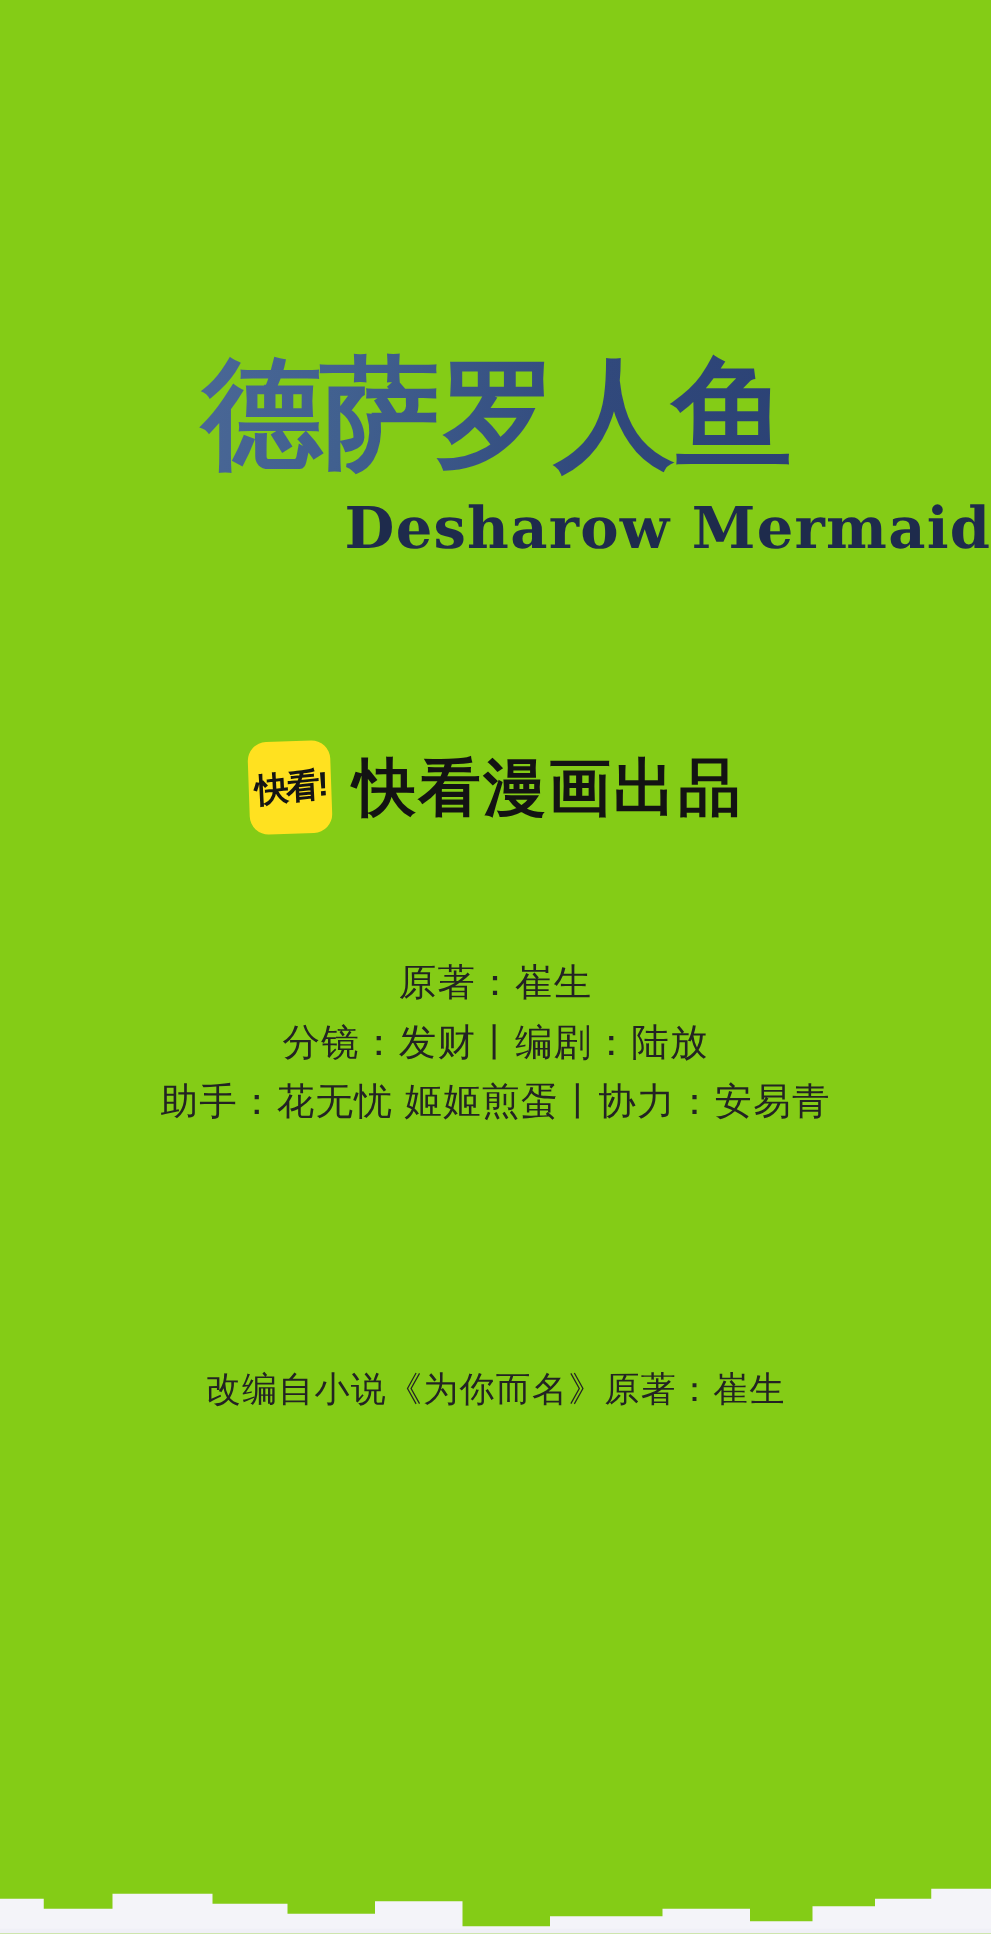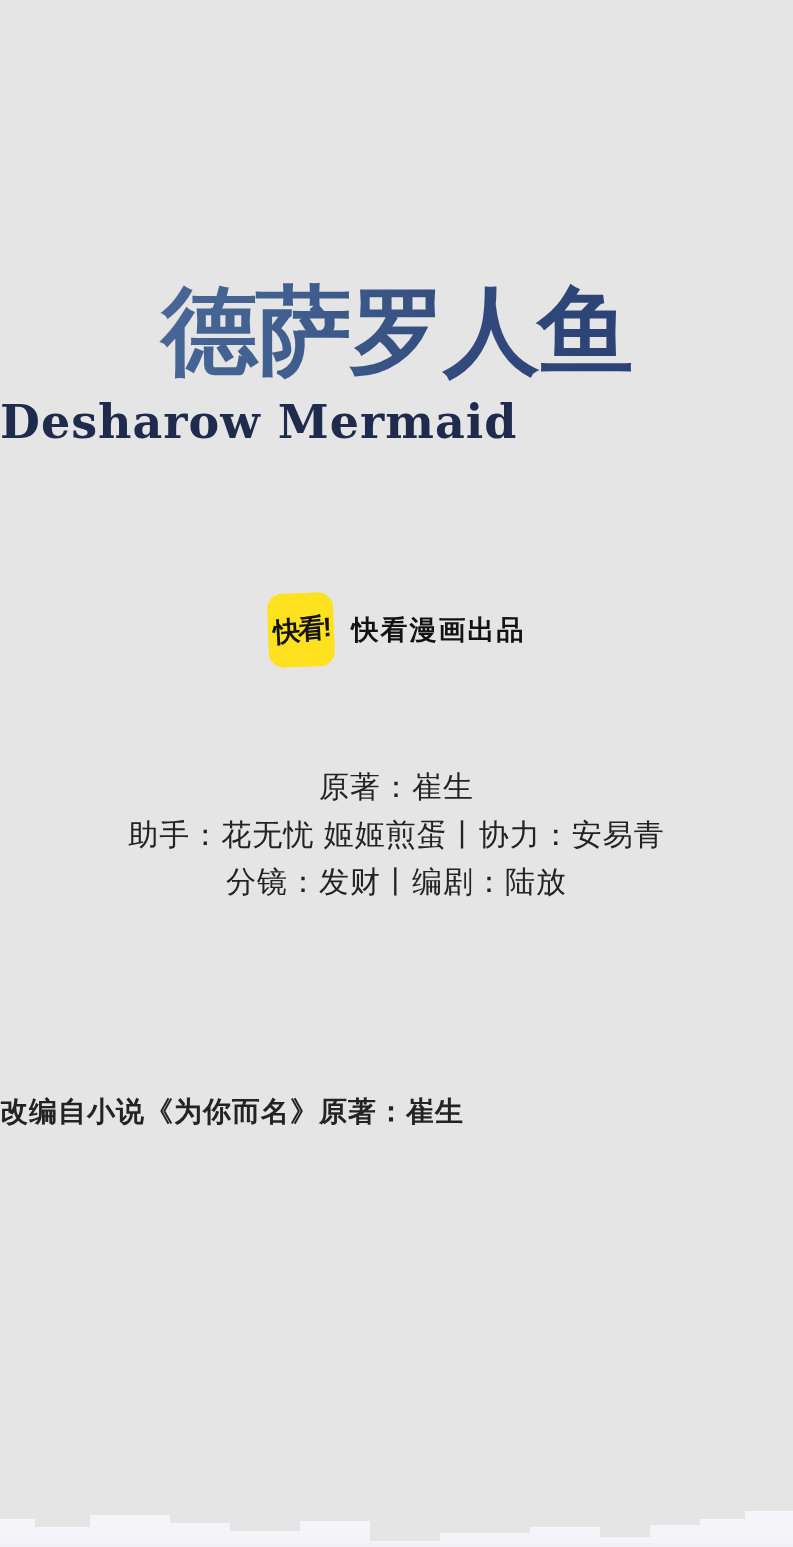--- a/index.html
+++ b/index.html
@@ -1,21 +1,21 @@
 <!DOCTYPE html>
 <html><head>
 <meta charset="utf-8">
 <style>
   html, body { margin: 0; padding: 0; }
   .page {
     position: relative;
     width: 793px;
     height: 1547px;
     margin: 0 auto;
-    background: #e5e5e5;
+    background: #84cc16;
     overflow: hidden;
     font-family: "Liberation Sans", sans-serif;
   }
 
   
   .title-cn {
     position: absolute;
     top: 272px;
     left: 0;
     width: 100%;
@@ -35,21 +35,21 @@
       background-clip: text;
       -webkit-text-fill-color: transparent;
       color: transparent;
     }
   }
   .title-en {
     position: absolute;
     top: 392px;
     left: 0;
     width: 100%;
-    text-align: left;
+    text-align: right;
     font-family: "DejaVu Serif", serif;
     font-weight: bold;
     font-size: 46px;
     line-height: 60px;
     letter-spacing: 1px;
     color: #1e2b4c;
     white-space: nowrap;
   }
 
   
@@ -78,21 +78,21 @@
   .kk-logo span {
     font-weight: bold;
     font-size: 27px;
     letter-spacing: -2px;
     color: #141414;
     transform: rotate(-4deg) skewX(-3deg);
     white-space: nowrap;
   }
   .publisher-label {
     font-weight: bold;
-    font-size: 27px;
+    font-size: 50px;
     color: #131313;
     letter-spacing: 2px;
     white-space: nowrap;
   }
 
   
   .credits {
     position: absolute;
     top: 763px;
     left: 0;
@@ -104,25 +104,25 @@
     font-weight: 500;
     letter-spacing: 1px;
   }
   .credit-line { white-space: nowrap; }
 
   .adaptation-note {
     position: absolute;
     top: 1092px;
     left: 0;
     width: 100%;
-    text-align: left;
+    text-align: center;
     color: #232323;
     font-size: 28px;
     line-height: 40px;
-    font-weight: 700;
+    font-weight: 400;
     letter-spacing: 1px;
     white-space: nowrap;
   }
 
   
   .skyline {
     position: absolute;
     left: 0;
     bottom: 0;
     width: 793px;
@@ -141,22 +141,22 @@
 
   <div class="publisher-row">
     <div class="kk-logo">
       <span>快看!</span>
     </div>
     <div class="publisher-label">快看漫画出品</div>
   </div>
 
   <div class="credits">
     <div class="credit-line">原著：崔生</div>
+    <div class="credit-line">分镜：发财丨编剧：陆放</div>
     <div class="credit-line">助手：花无忧 姬姬煎蛋丨协力：安易青</div>
-    <div class="credit-line">分镜：发财丨编剧：陆放</div>
   </div>
 
   <div class="adaptation-note">改编自小说《为你而名》原著：崔生</div>
 
   <svg class="skyline" viewBox="0 0 793 50" preserveAspectRatio="none" aria-hidden="true">
     <polygon fill="#f4f4f9" points="
       0,50 0,22 35,22 35,30 90,30 90,18 170,18 170,26 230,26 230,34
       300,34 300,24 370,24 370,44 440,44 440,36 530,36 530,30 600,30
       600,40 650,40 650,28 700,28 700,22 745,22 745,14 793,14 793,50"></polygon>
     <rect x="0" y="46" width="793" height="4" fill="#eeeef6" opacity="0.7"></rect>

